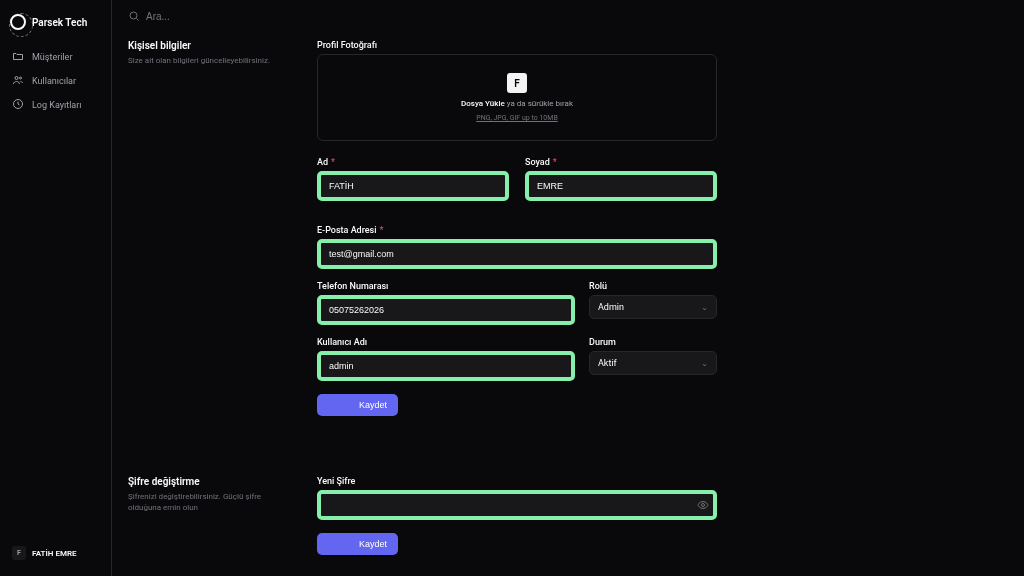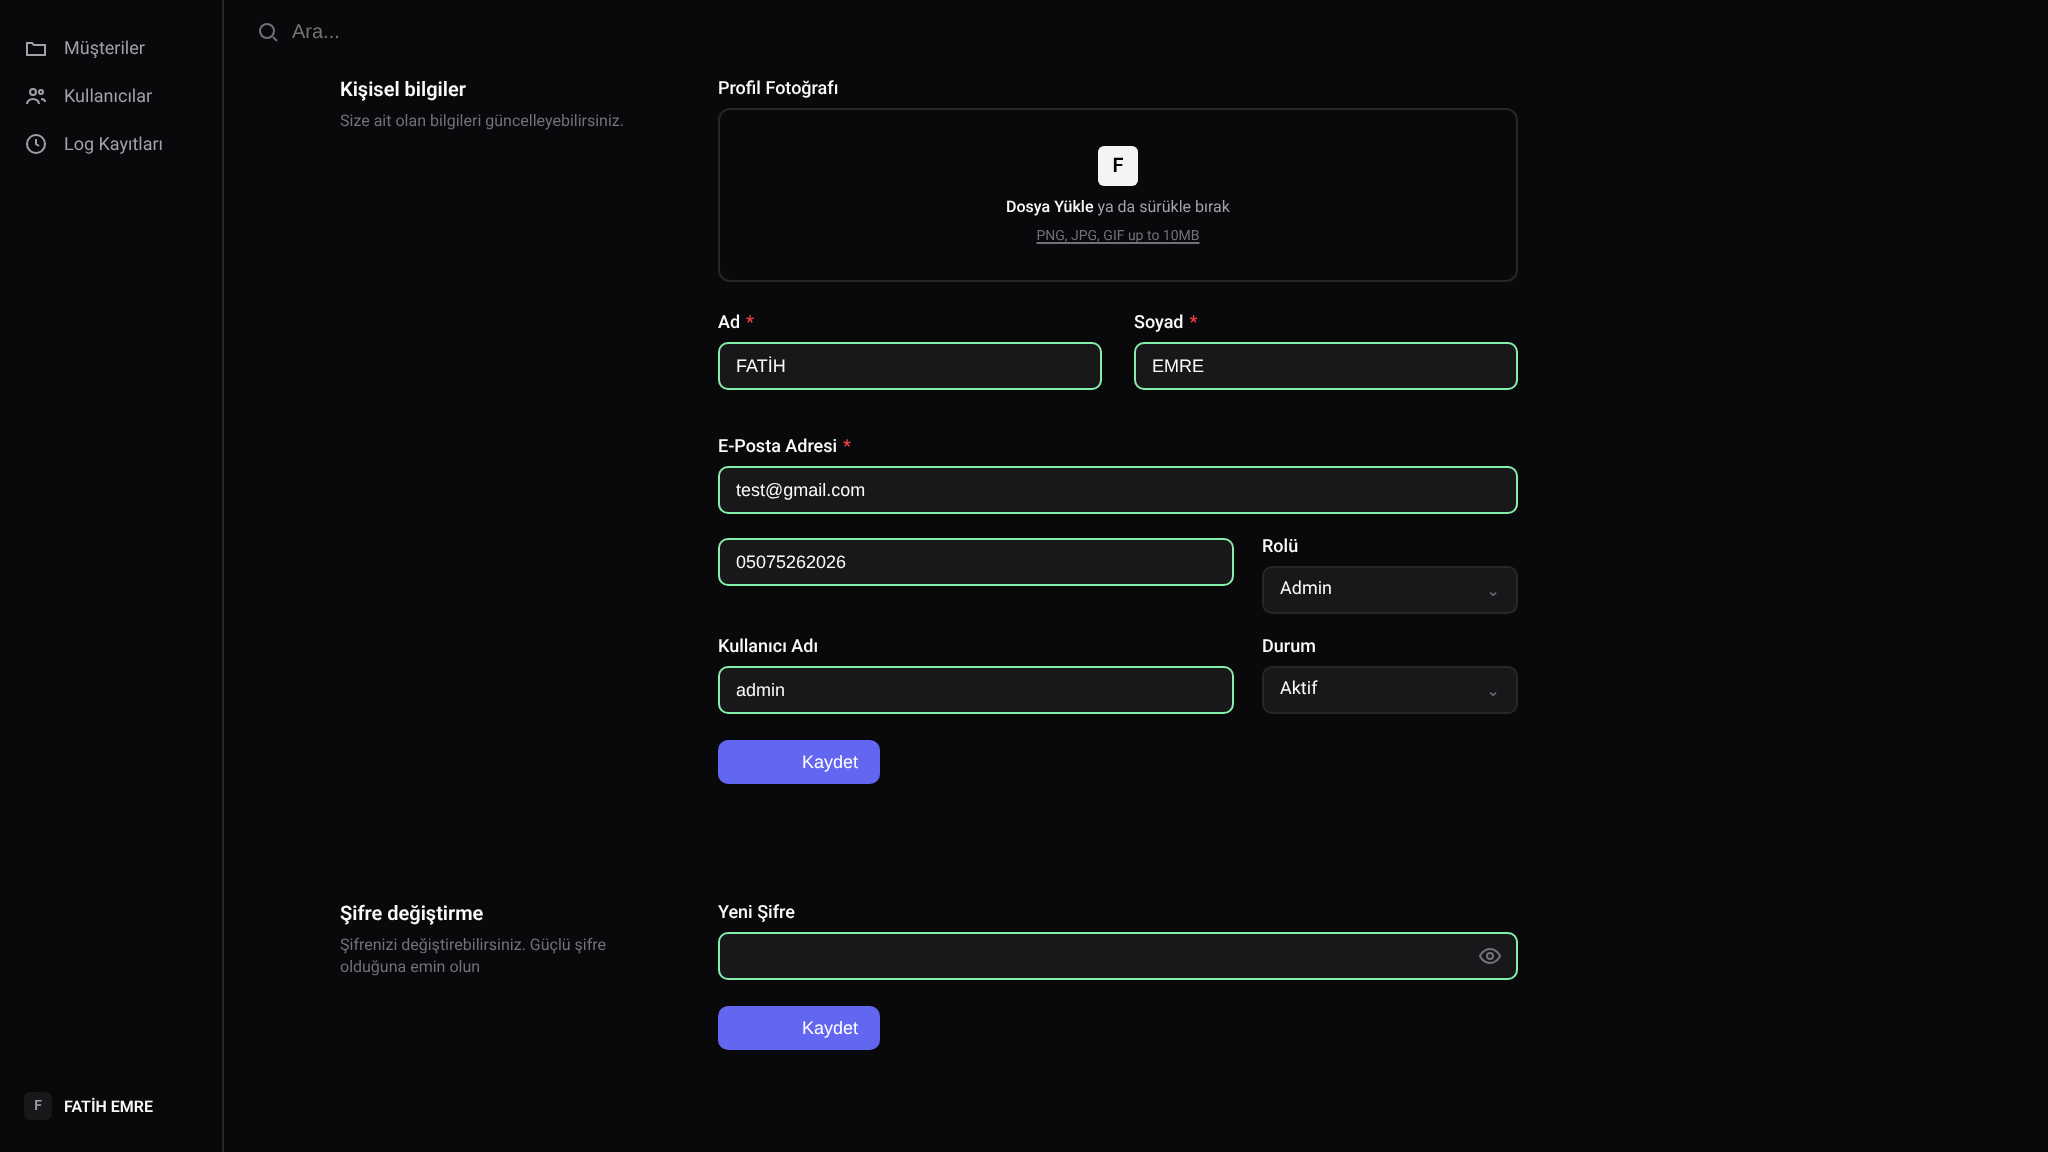--- a/index.html
+++ b/index.html
@@ -111,21 +111,20 @@
       padding: 8px 16px 24px;
     }
     .section {
       display: flex;
       gap: 24px;
       margin-bottom: 60px;
     }
     .section-header {
       width: 165px;
       flex-shrink: 0;
-      margin-left: 42px;
     }
     .section-title {
       font-size: 10px;
       font-weight: 600;
       margin-bottom: 4px;
     }
     .section-desc {
       font-size: 8px;
       color: #71717a;
       line-height: 1.4;
@@ -189,21 +188,21 @@
     }
     .form-row .form-group {
       flex: 1;
     }
     .form-group {
       margin-bottom: 12px;
     }
     .input {
       width: 100%;
       background: #18181b;
-      border: 1px solid #86efac;
+      border: 4px solid #86efac;
       border-radius: 5px;
       padding: 6px 8px;
       color: #fafafa;
       font-size: 9px;
       outline: none;
     }
     .select {
       width: 100%;
       background: #18181b;
       border: 1px solid #27272a;
@@ -254,20 +253,24 @@
       flex: 0 0 258px;
     }
     .form-row-2 .form-group:last-child {
       flex: 1;
     }
   </style>
 </head>
 <body>
 
 <div class="sidebar">
+  <div class="logo-row">
+    <div class="logo-circle"></div>
+    <span class="brand">Parsek Tech</span>
+  </div>
   <div class="nav-item">
     <svg class="nav-icon" viewBox="0 0 24 24" fill="none" stroke="currentColor" stroke-width="2">
         <path d="M3 7h5l2 2h11v10H3z"></path>
       </svg>
     <span>Müşteriler</span>
   </div>
   <div class="nav-item">
     <svg class="nav-icon" viewBox="0 0 24 24" fill="none" stroke="currentColor" stroke-width="2">
         <circle cx="9" cy="8" r="3"></circle>
         <path d="M3 20c0-3 3-5 6-5s6 2 6 5"></path>
@@ -336,20 +339,21 @@
         <div class="form-group">
           <div class="field-label">
               <span>E-Posta Adresi</span>
               <span class="req">*</span>
             </div>
           <input class="input" value="test@gmail.com" style="">
         </div>
 
         <div class="form-row-2">
           <div class="form-group">
+            <div class="field-label">Telefon Numarası</div>
             <input class="input" value="05075262026" style="">
           </div>
           <div class="form-group">
             <div class="field-label">Rolü</div>
             <div class="select">
               <span>Admin</span>
               <span class="chevron">⌄</span>
             </div>
           </div>
         </div>

